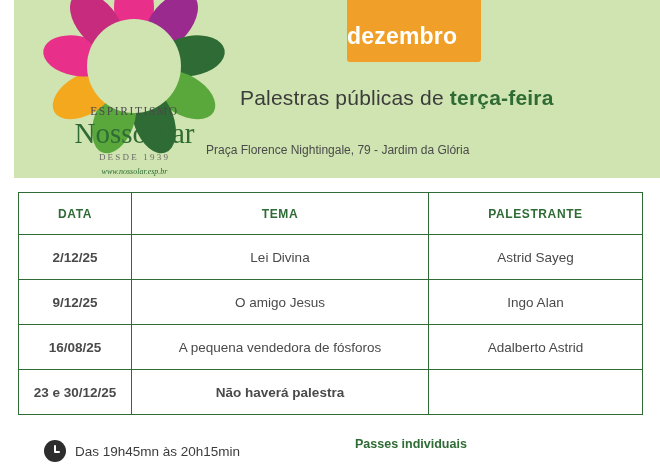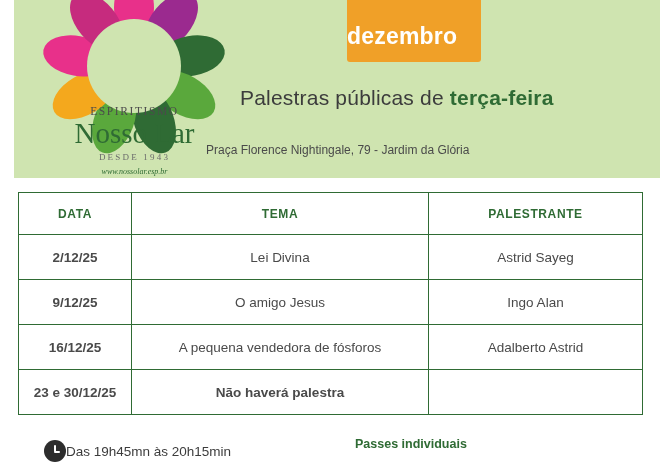--- a/index.html
+++ b/index.html
@@ -156,20 +156,21 @@
   .footer {
     position: absolute;
     left: 0; top: 432px;
     width: 660px; height: 42px;
   }
   .footer-left {
     position: absolute;
     left: 44px; top: 8px;
     display: flex;
     align-items: center;
+    gap: 9px;
   }
   .clock-icon {
     width: 22px; height: 22px;
     border-radius: 50%;
     background: #2d2d2d;
     position: relative;
     flex: 0 0 auto;
   }
   .clock-icon::before,
   .clock-icon::after {
@@ -218,21 +219,21 @@
           <ellipse cx="0" cy="-58" rx="20" ry="34" fill="#5aa83c" transform="rotate(200)"></ellipse>
           <ellipse cx="0" cy="-58" rx="20" ry="34" fill="#f4a81d" transform="rotate(240)"></ellipse>
           <ellipse cx="0" cy="-58" rx="20" ry="34" fill="#e8308a" transform="rotate(280)"></ellipse>
           <ellipse cx="0" cy="-58" rx="20" ry="34" fill="#c62b7e" transform="rotate(320)"></ellipse>
           <circle cx="0" cy="0" r="47" fill="#cfe4b0"></circle>
         </g>
       </svg>
       <div class="logo-text">
         <div class="logo-espiritismo">ESPIRITISMO</div>
         <div class="logo-name">Nosso Lar</div>
-        <div class="logo-since">DESDE 1943</div>
+        <div class="logo-since">DESDE 1939</div>
         <div class="logo-url">www.nossolar.esp.br</div>
       </div>
     </div>
 
     <div class="month-badge">
 
       <div class="month-label">dezembro</div>
     </div>
 
     <div class="headline">
@@ -256,21 +257,21 @@
           <td class="date-cell">2/12/25</td>
           <td>Lei Divina</td>
           <td>Astrid Sayeg</td>
         </tr>
         <tr>
           <td class="date-cell">9/12/25</td>
           <td>O amigo Jesus</td>
           <td>Ingo Alan</td>
         </tr>
         <tr>
-          <td class="date-cell">16/12/25</td>
+          <td class="date-cell">16/08/25</td>
           <td>A pequena vendedora de fósforos</td>
           <td>Adalberto Astrid</td>
         </tr>
         <tr>
           <td class="date-cell">23 e 30/12/25</td>
           <td class="notice">Não haverá palestra</td>
           <td></td>
         </tr>
       </tbody>
     </table>

